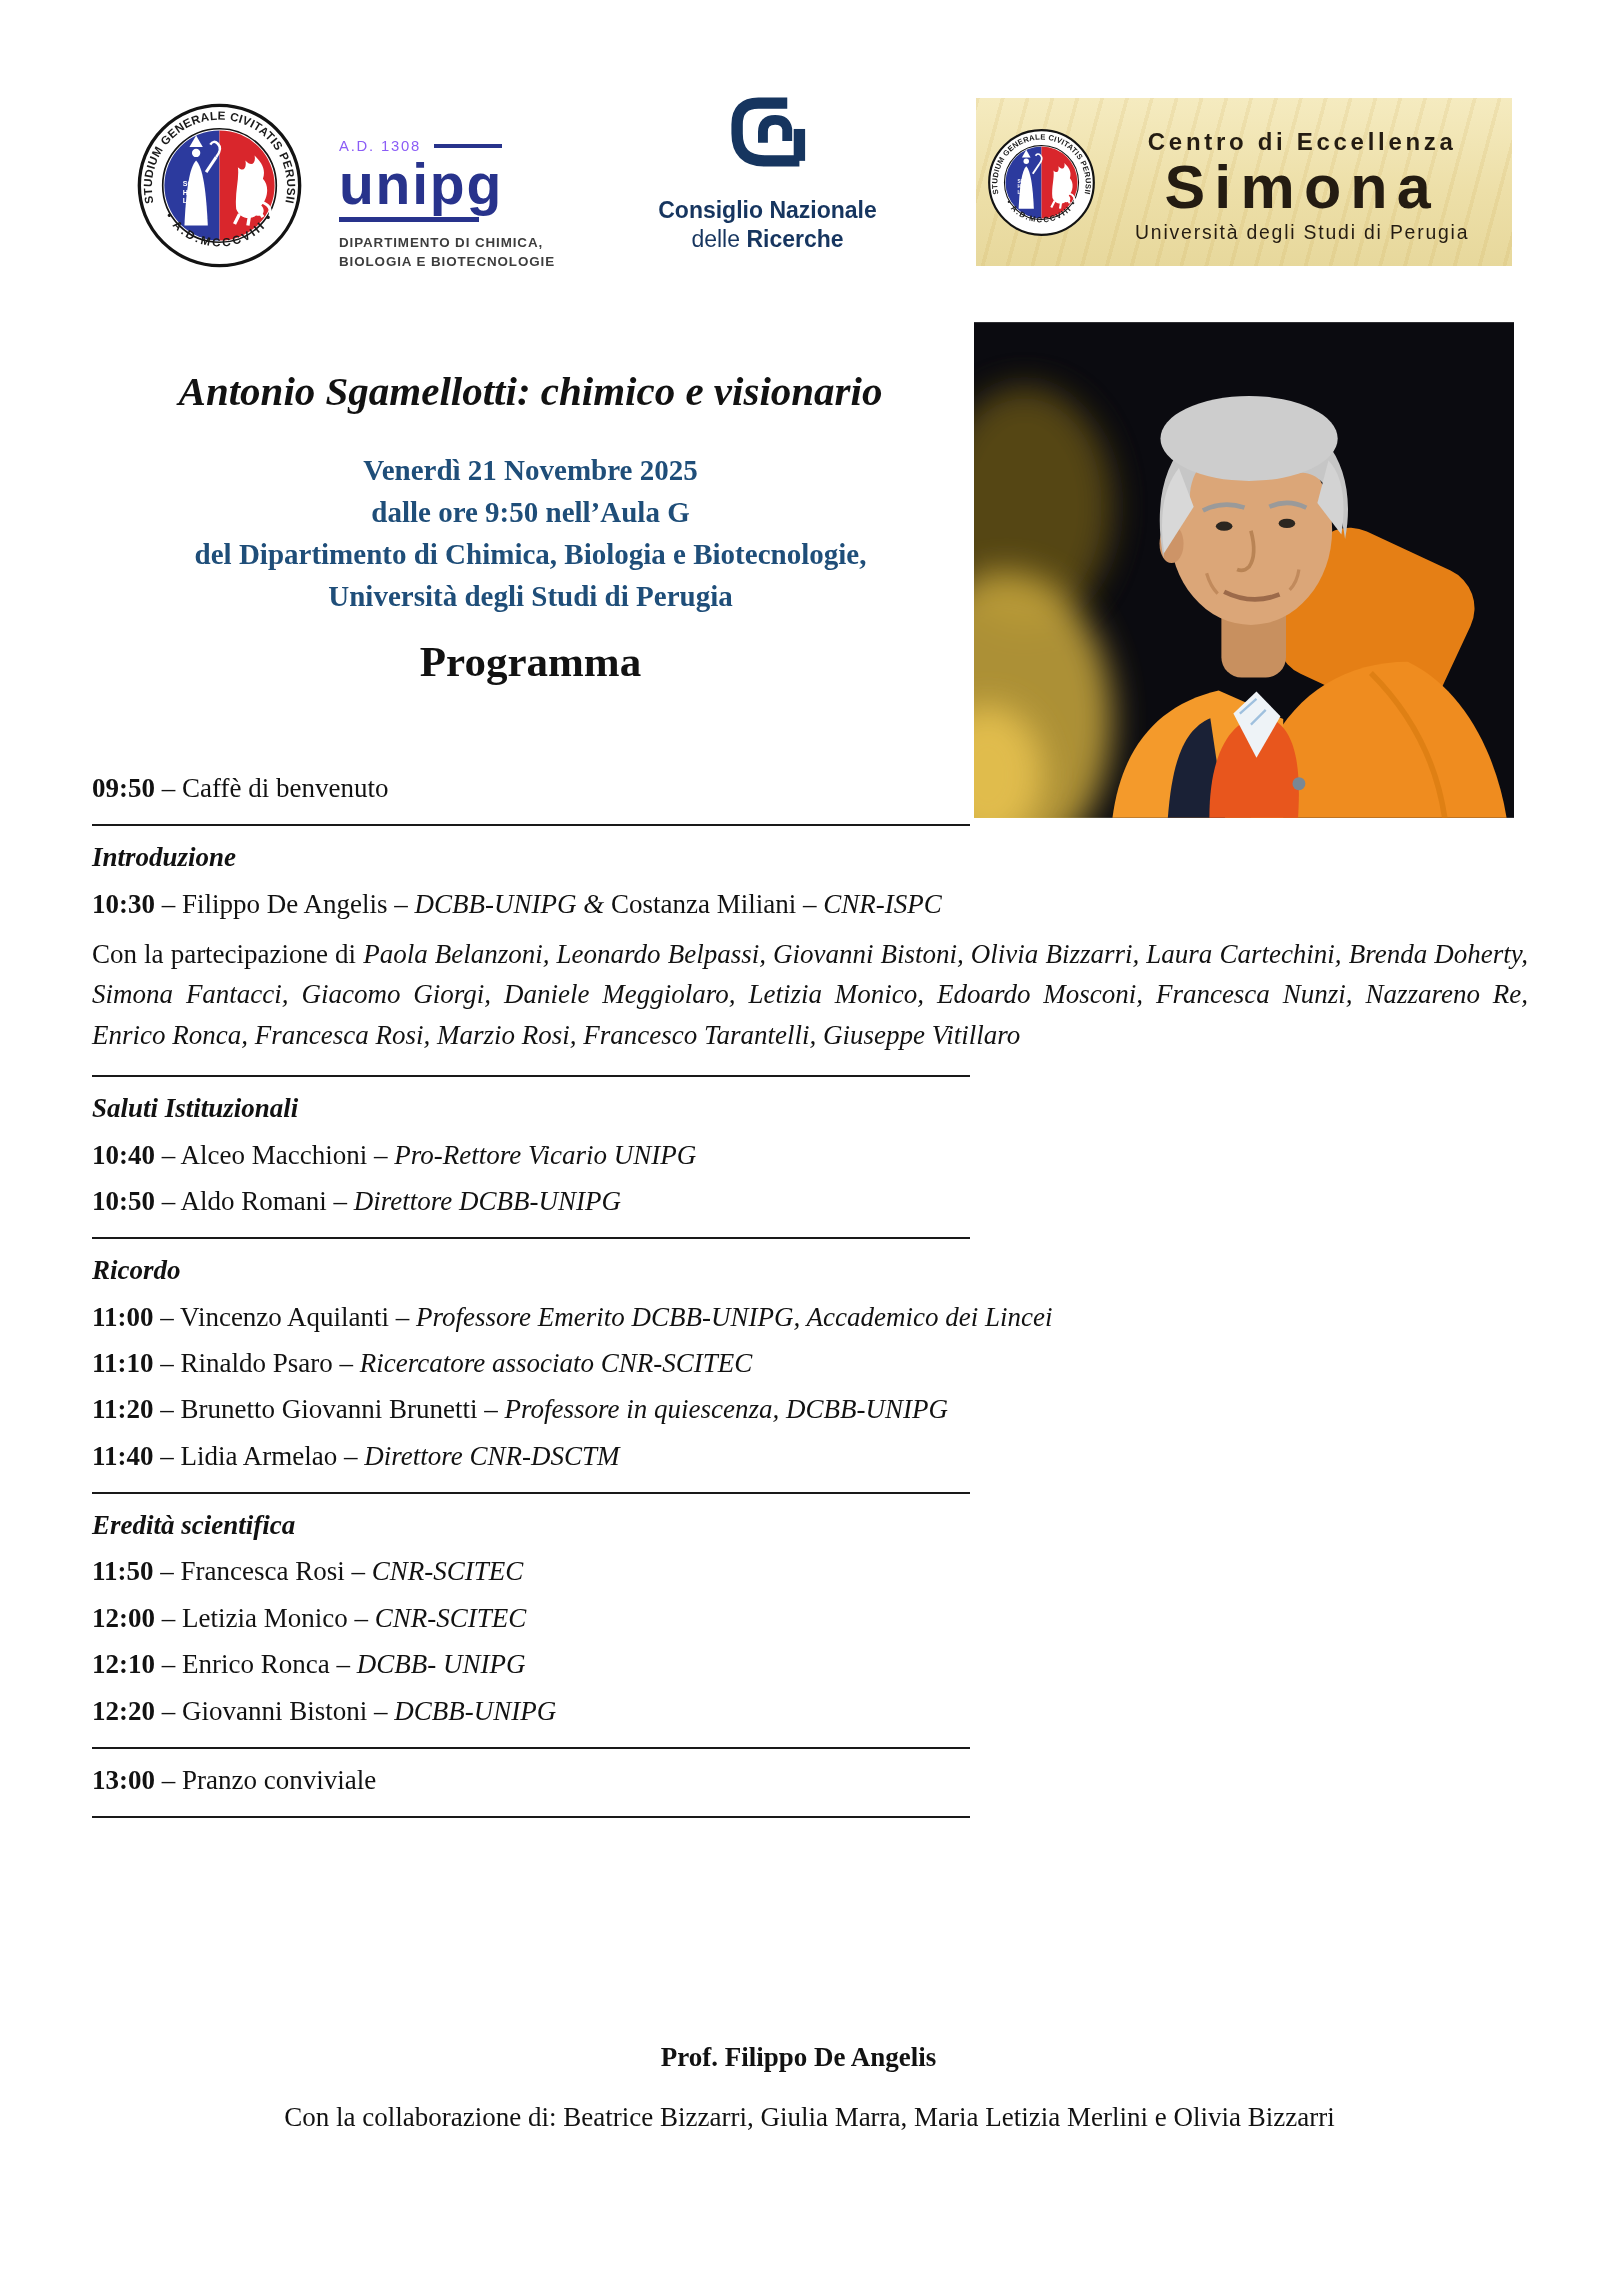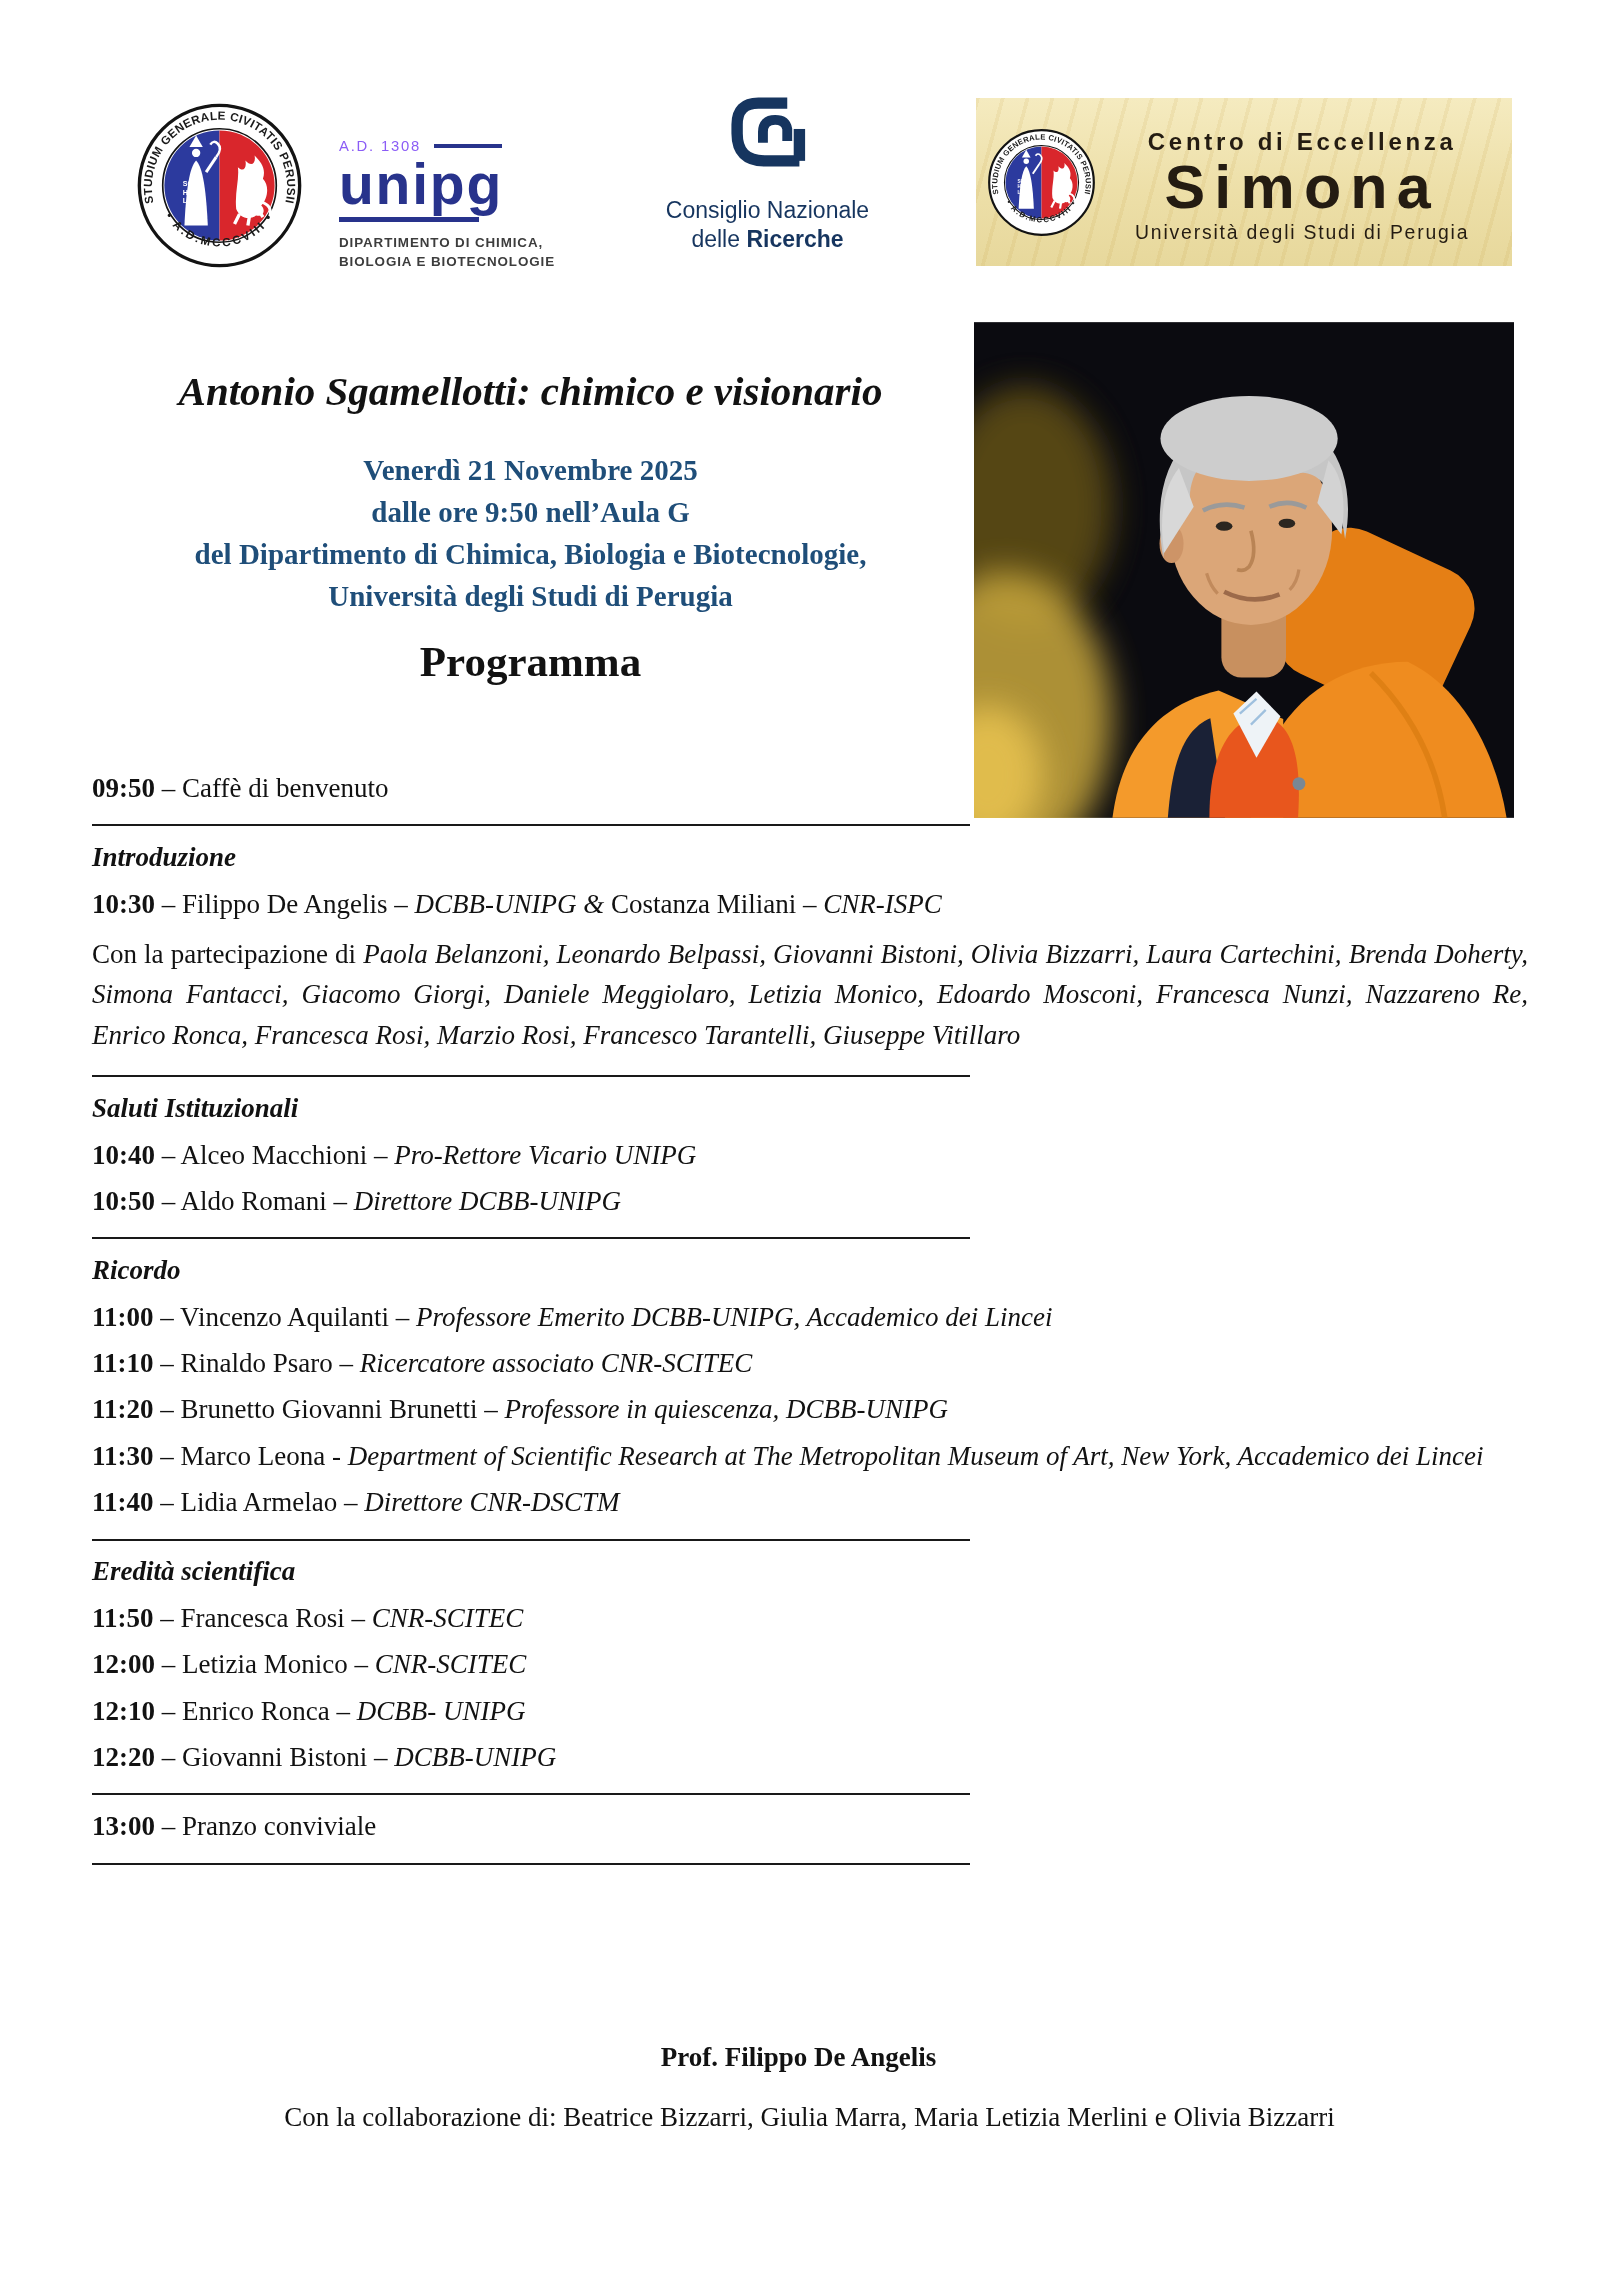--- a/index.html
+++ b/index.html
@@ -13,21 +13,21 @@
   .unipg-ad{display:flex;align-items:center;gap:13px;color:#8b5cf6;font-weight:normal;
             font-size:14.8px;letter-spacing:1.8px;}
   .unipg-ad .rule{width:68px;height:3.7px;background:#28338c;}
   .unipg-word{color:#28338c;font-size:57px;font-weight:bold;letter-spacing:1.8px;line-height:1.0;margin-top:1.8px;}
   .unipg-underline{width:140px;height:4.6px;background:#28338c;margin:4.6px 0 11px;}
   .unipg-dept{font-size:13.4px;font-weight:bold;color:#3d3d3d;letter-spacing:0.9px;line-height:1.45;}
 
   .cnr{position:absolute;left:644px;top:94px;width:247px;text-align:center;
        font-family:"Liberation Sans",sans-serif;color:#16355f;}
   .cnr-mark{display:block;margin:0 auto 9.2px;width:79px;height:76px;}
-  .cnr-l1{font-size:23px;font-weight:normal;line-height:1.25;margin-top:26px;}
+  .cnr-l1{font-size:23px;font-weight:bold;line-height:1.25;margin-top:26px;}
   .cnr-l2{font-size:23px;line-height:1.25;}
   .cnr-l2 .bold{font-weight:bold;}
 
   .smaart{position:absolute;left:976px;top:98px;width:536px;height:168px;box-sizing:border-box;
           display:flex;align-items:center;padding:0 11px;
           font-family:"Liberation Sans",sans-serif;color:#241c12;
           background:
             repeating-linear-gradient(105deg, rgba(186,141,40,0.10) 0 3.7px, rgba(255,255,255,0) 3.7px 24px),
             linear-gradient(180deg,#f5ebc0 0%,#eddfa8 55%,#e7d89c 100%);}
   .smaart-seal{width:109px;height:109px;flex:0 0 auto;margin-right:7.4px;}
@@ -201,21 +201,20 @@
       <div class="participants"><span class="seg-r">Con la partecipazione di </span><span class="seg-i">Paola Belanzoni, Leonardo Belpassi, Giovanni Bistoni, Olivia Bizzarri, Laura Cartechini, Brenda Doherty, Simona Fantacci, Giacomo Giorgi, Daniele Meggiolaro, Letizia Monico, Edoardo Mosconi, Francesca Nunzi, Nazzareno Re, Enrico Ronca, Francesca Rosi, Marzio Rosi, Francesco Tarantelli, Giuseppe Vitillaro</span></div>
       <div class="divider"></div>
       <div class="sec-heading">Saluti Istituzionali</div>
       <div class="entry"><span class="seg-b">10:40</span><span class="seg-r"> – Alceo Macchioni – </span><span class="seg-i">Pro-Rettore Vicario UNIPG</span></div>
       <div class="entry"><span class="seg-b">10:50</span><span class="seg-r"> – Aldo Romani – </span><span class="seg-i">Direttore DCBB-UNIPG</span></div>
       <div class="divider"></div>
       <div class="sec-heading">Ricordo</div>
       <div class="entry"><span class="seg-b">11:00</span><span class="seg-r"> – Vincenzo Aquilanti – </span><span class="seg-i">Professore Emerito DCBB-UNIPG, Accademico dei Lincei</span></div>
       <div class="entry"><span class="seg-b">11:10</span><span class="seg-r"> – Rinaldo Psaro – </span><span class="seg-i">Ricercatore associato CNR-SCITEC</span></div>
       <div class="entry"><span class="seg-b">11:20</span><span class="seg-r"> – Brunetto Giovanni Brunetti – </span><span class="seg-i">Professore in quiescenza, DCBB-UNIPG</span></div>
-      <div class="entry"><span class="seg-b">11:30</span><span class="seg-r"> – Marco Leona - </span><span class="seg-i">Department of Scientific Research at The Metropolitan Museum of Art, New York, Accademico dei Lincei</span></div>
       <div class="entry"><span class="seg-b">11:40</span><span class="seg-r"> – Lidia Armelao – </span><span class="seg-i">Direttore CNR-DSCTM</span></div>
       <div class="divider"></div>
       <div class="sec-heading">Eredità scientifica</div>
       <div class="entry"><span class="seg-b">11:50</span><span class="seg-r"> – Francesca Rosi – </span><span class="seg-i">CNR-SCITEC</span></div>
       <div class="entry"><span class="seg-b">12:00</span><span class="seg-r"> – Letizia Monico – </span><span class="seg-i">CNR-SCITEC</span></div>
       <div class="entry"><span class="seg-b">12:10</span><span class="seg-r"> – Enrico Ronca – </span><span class="seg-i">DCBB- UNIPG</span></div>
       <div class="entry"><span class="seg-b">12:20</span><span class="seg-r"> – Giovanni Bistoni – </span><span class="seg-i">DCBB-UNIPG</span></div>
       <div class="divider"></div>
       <div class="entry"><span class="seg-b">13:00</span><span class="seg-r"> – Pranzo conviviale</span></div>
       <div class="divider"></div>

